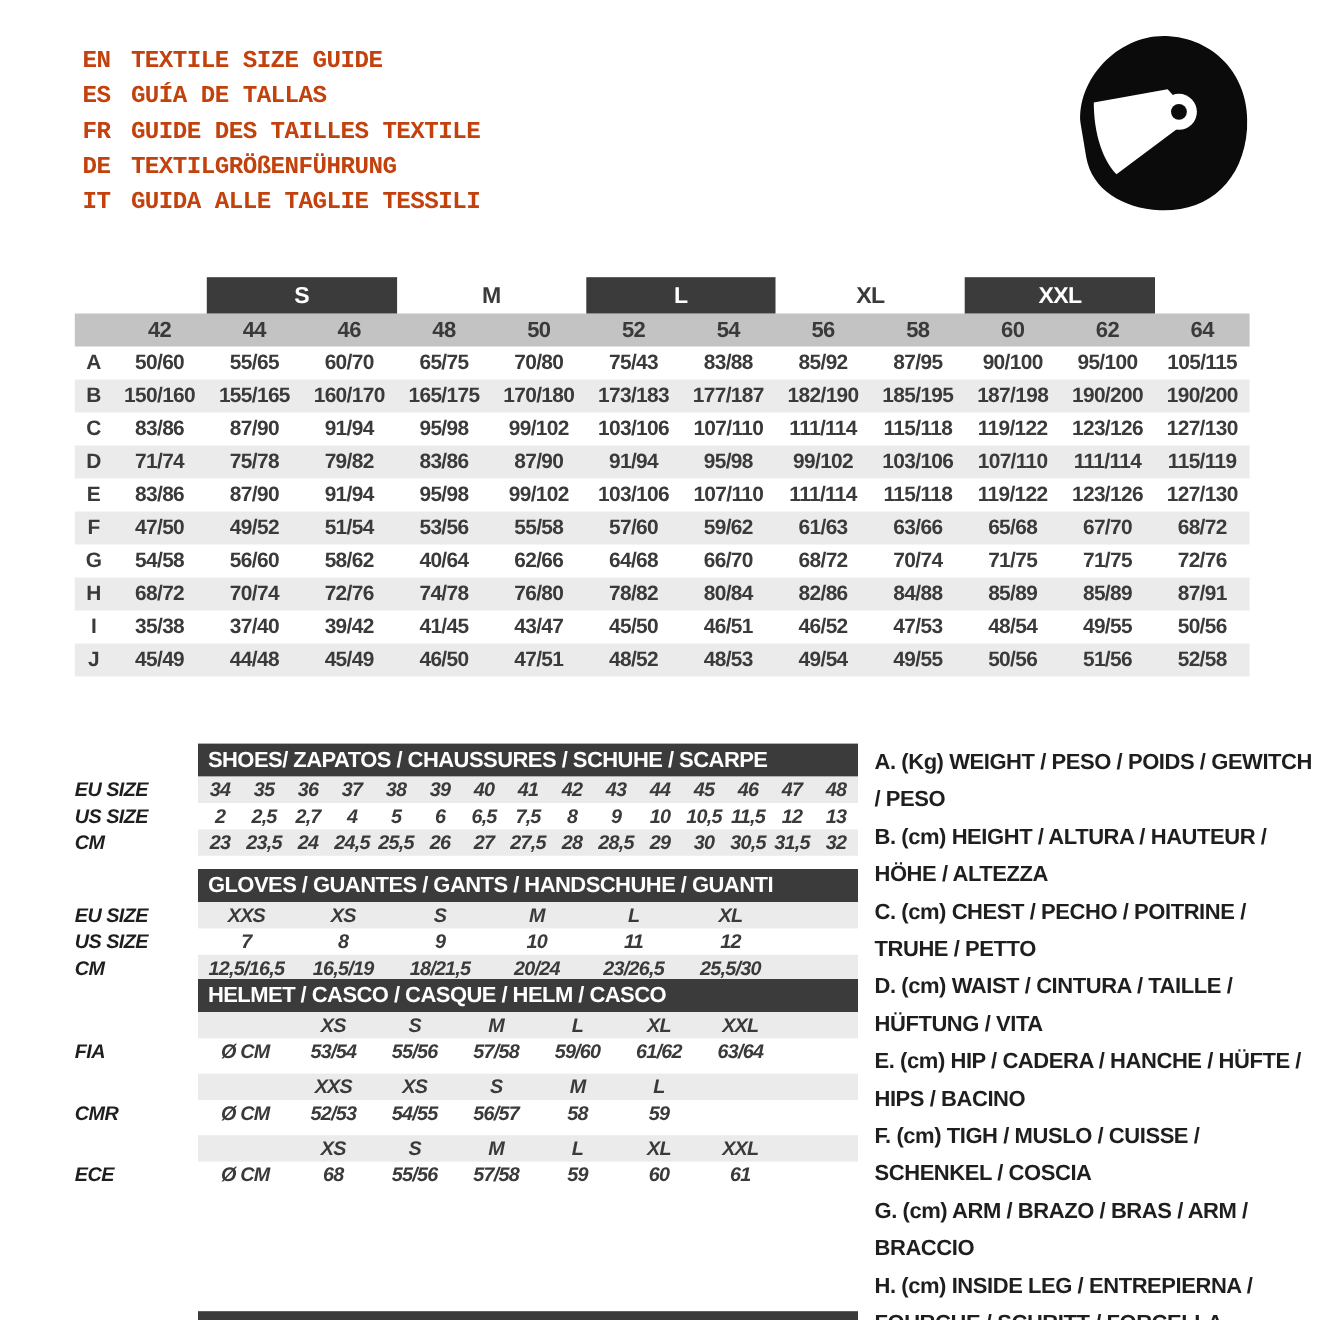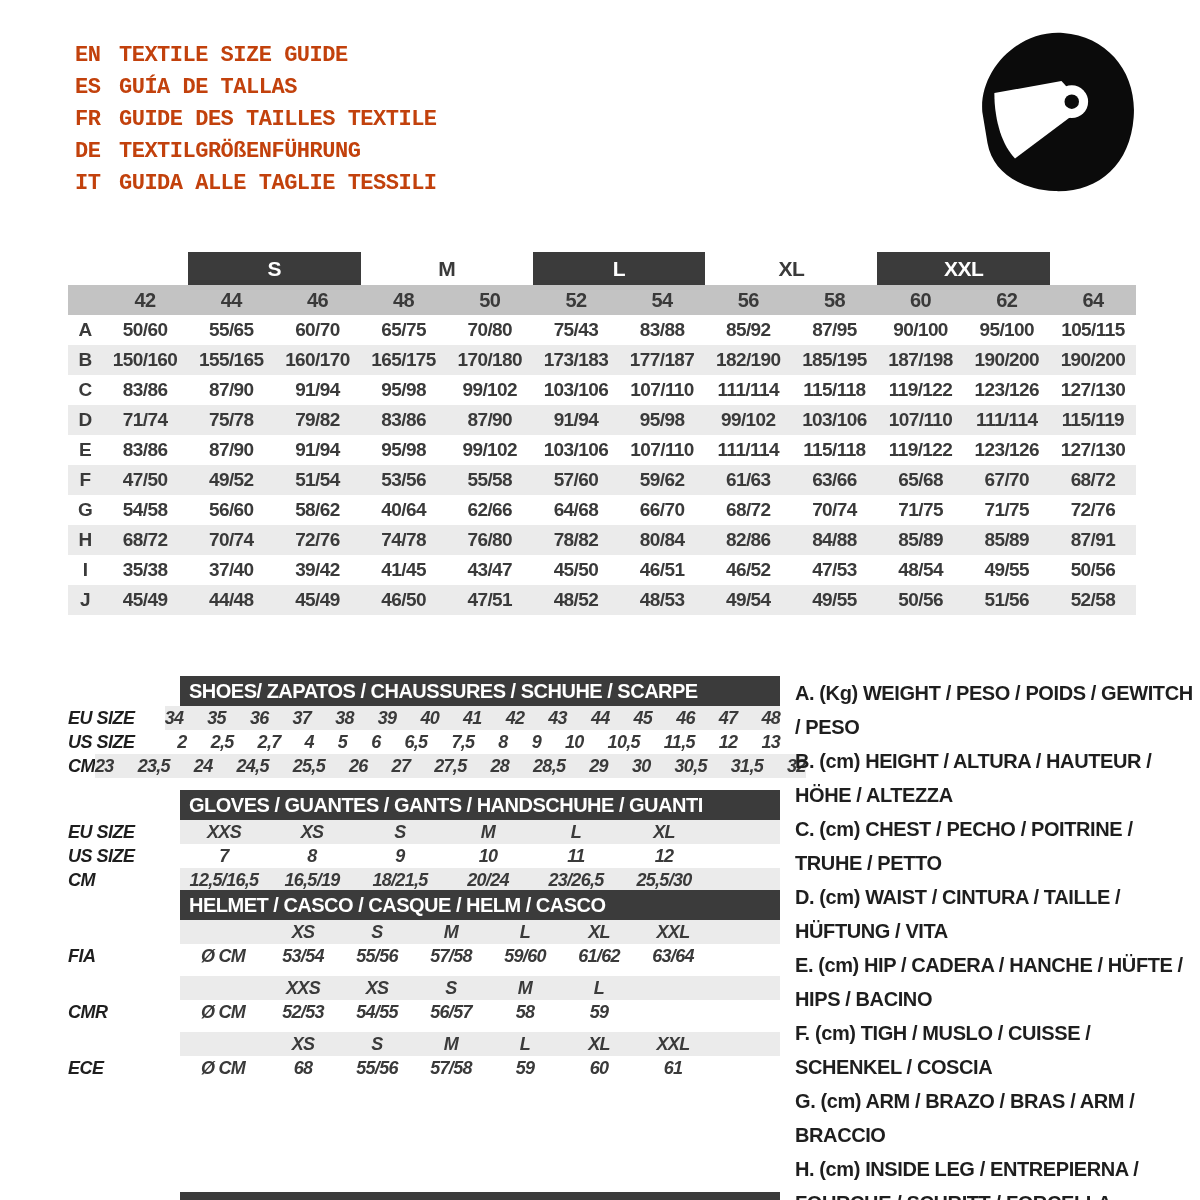--- a/index.html
+++ b/index.html
@@ -32,21 +32,21 @@
   .sec-helmet{top:890px;}
   .sec-bar{margin-left:112px;height:30px;background:#3b3b3b;color:#fff;
            display:flex;align-items:center;padding-left:9px;box-sizing:border-box;
            font-size:20px;font-weight:700;letter-spacing:-0.5px;white-space:nowrap;}
   .lrow{display:flex;height:24px;align-items:stretch;font-style:italic;}
   .rlabel{width:112px;display:flex;align-items:center;font-size:18px;font-weight:700;
           letter-spacing:-0.5px;color:#1e1e1e;}
   .vals{flex:1;display:grid;align-items:center;}
   .vals.shade{background:#ebebeb;}
   .vcell{text-align:center;font-size:18px;font-weight:700;letter-spacing:-0.7px;white-space:nowrap;}
-  .sec-shoes .vals{grid-template-columns:repeat(15,1fr);gap:24px;}
+  .sec-shoes .vals{grid-template-columns:repeat(15,1fr);}
   .sec-gloves .vals{grid-template-columns:repeat(6,88px) 1fr;}
   .hvals{grid-template-columns:86px repeat(6,74px) 1fr;}
   .hgroup{margin-bottom:8px;}
   
   .legend{position:absolute;left:795px;top:676px;width:400px;}
   .legend-item{font-size:20px;font-weight:700;letter-spacing:-0.4px;line-height:34px;color:#1e1e1e;}
   
   .bottom-bar{position:absolute;left:180px;top:1192px;width:600px;height:8px;background:#3b3b3b;}
 </style>
 </head>

